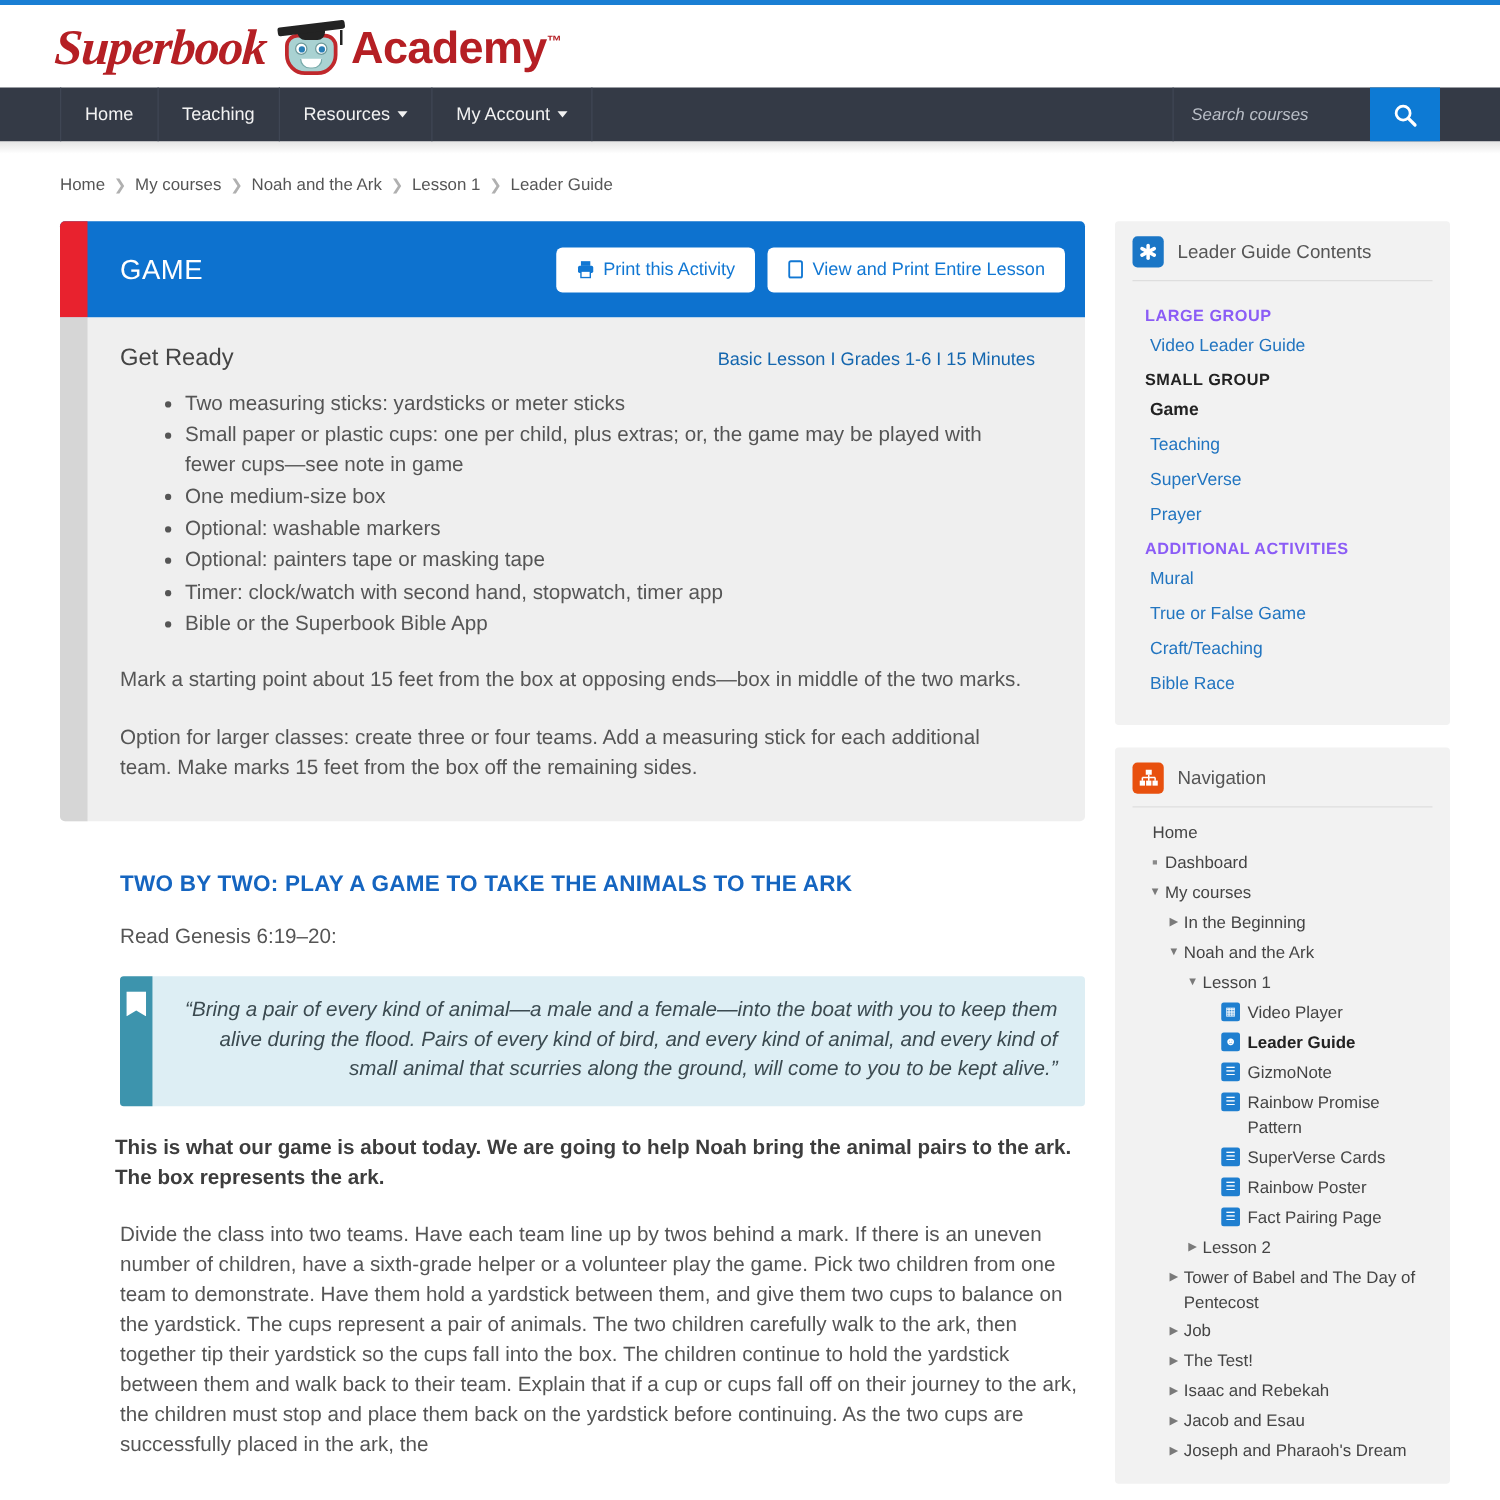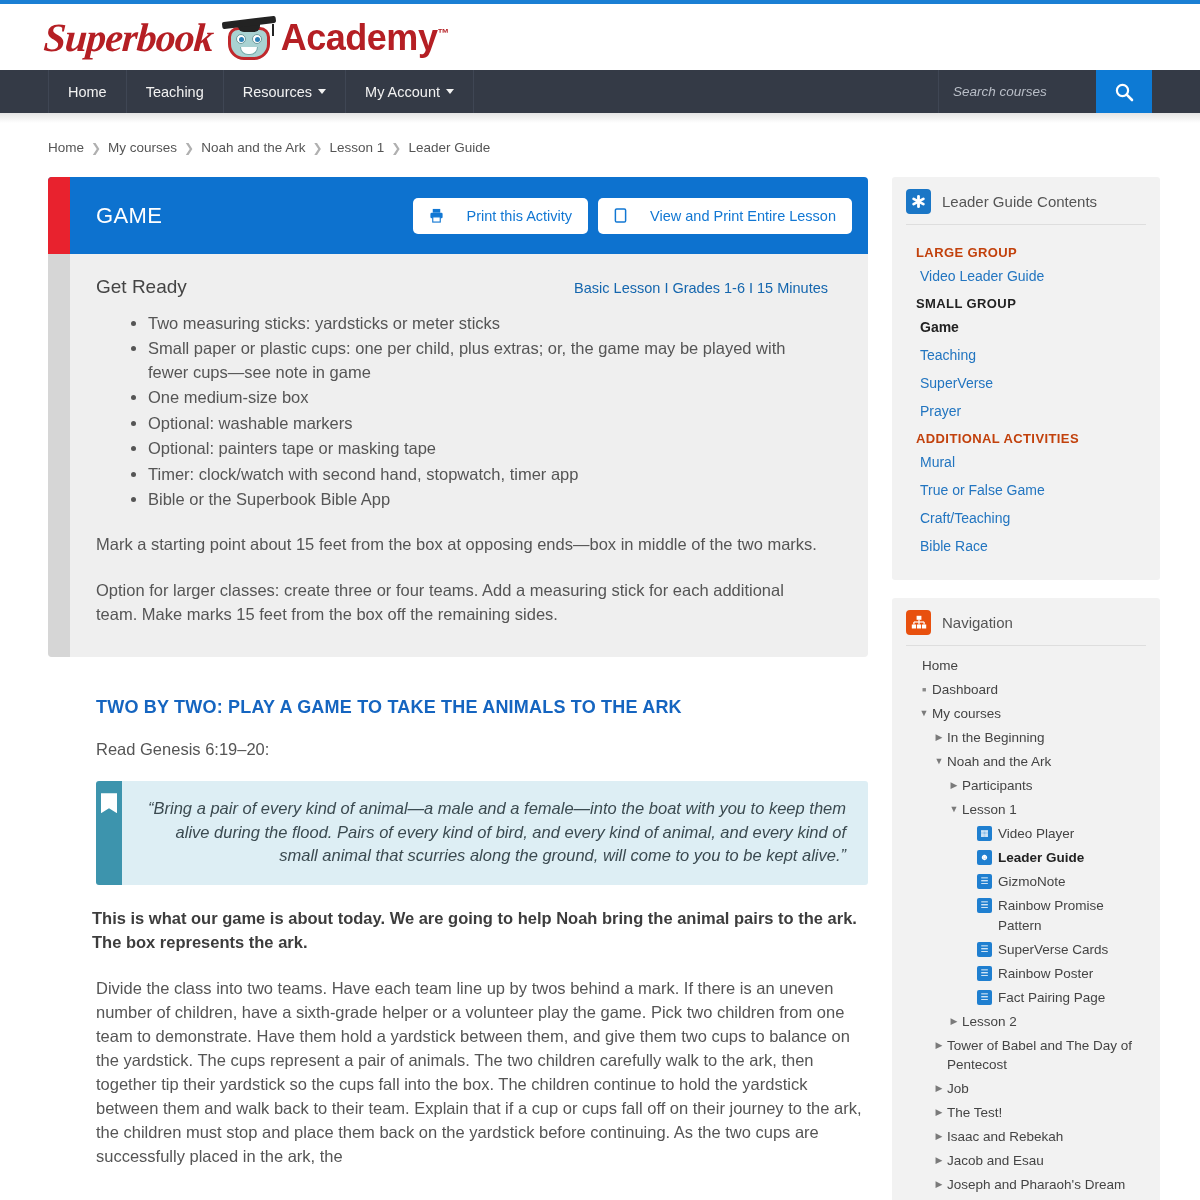--- a/index.html
+++ b/index.html
@@ -87,21 +87,21 @@
   .act-head {
     background:#0d72cf; height:77px; display:flex; align-items:center;
     padding:0 16px 0 48px; border-radius:4px 4px 0 0; position:relative;
   }
   .act-redbar { position:absolute; left:0; top:0; width:22px; height:100%; background:#e8222e; border-radius:4px 0 0 0;}
   .act-title { color:#fff; font-size:22px; letter-spacing:.4px; }
   .act-btns { margin-left:auto; display:flex; gap:10px; }
   .btn-white {
     background:#fff; color:#1177d3; border:none; border-radius:5px;
     font-size:14.5px; padding:10px 16px; cursor:pointer; white-space:nowrap;
-    display:flex; align-items:center; gap:23px;
+    display:flex; align-items:center; gap:7px;
     font-family:"Liberation Sans", sans-serif;
   }
   .act-body { background:#efefef; padding:22px 40px 30px 48px; position:relative; border-radius:0 0 4px 4px;}
   .act-graybar { position:absolute; left:0; top:0; width:22px; height:100%; background:#d6d6d6; border-radius:0 0 0 4px;}
   .getready-row { display:flex; align-items:baseline; }
   .getready { font-size:19px; color:#444; }
   .meta { margin-left:auto; color:#1466ae; font-size:14.5px; }
   .act-body ul { margin:14px 0 0 0; padding-left:52px; }
   .act-body li { font-size:16.5px; color:#555; line-height:1.42; margin-bottom:2px; }
   .act-p { font-size:16.5px; color:#555; line-height:1.45; margin:22px 0 0 0; }
@@ -124,21 +124,21 @@
   .block { background:#f2f2f2; border-radius:3px; margin-bottom:18px; padding:0 0 14px 0; }
   .block-head { display:flex; align-items:center; gap:11px; padding:12px 14px 10px 14px; }
   .block-head .title { font-size:15px; color:#555; }
   .blk-icon { width:25px; height:25px; border-radius:4px; flex:none; display:flex; align-items:center; justify-content:center;}
   .blk-icon.blue { background:#1a76c6; }
   .blk-icon.orange { background:#e8500e; }
   .block-rule { height:1px; background:#dedede; margin:0 14px; }
   .block-body { padding:8px 14px 0 14px; }
 
   .grp { font-size:13px; font-weight:bold; letter-spacing:.4px; margin:12px 0 8px 10px; }
-  .grp.blue { color:#c2410c; }
+  .grp.blue { color:#8b5cf6; }
   .grp.dark { color:#222; }
   .lk { display:block; font-size:14px; color:#2275c0; margin:0 0 12px 14px; text-decoration:none;}
   .lk.cur { color:#222; font-weight:bold; }
 
   
   .tree { font-size:13.5px; color:#444; }
   .trow { display:flex; align-items:flex-start; padding:2px 0; line-height:1.48; }
   .tw { flex:none; width:16px; text-align:center; color:#7a7a7a; font-size:9px; padding-top:3px;}
   .tri-r::before { content:"\25B6"; }
   .tri-d::before { content:"\25BC"; }
@@ -347,24 +347,20 @@
           </div>
           <div class="trow i2">
             <span class="tw tri-r"></span>
             <span class="tlabel">In the Beginning</span>
           </div>
           <div class="trow i2">
             <span class="tw tri-d"></span>
             <span class="tlabel">Noah and the Ark</span>
           </div>
           <div class="trow i3">
-            <span class="tw tri-r"></span>
-            <span class="tlabel">Participants</span>
-          </div>
-          <div class="trow i3">
             <span class="tw tri-d"></span>
             <span class="tlabel">Lesson 1</span>
           </div>
           <div class="trow i4">
             <span class="tw "></span>
             <span class="ticon">
               <span>▦</span>
             </span>
             <span class="tlabel">Video Player</span>
           </div>

